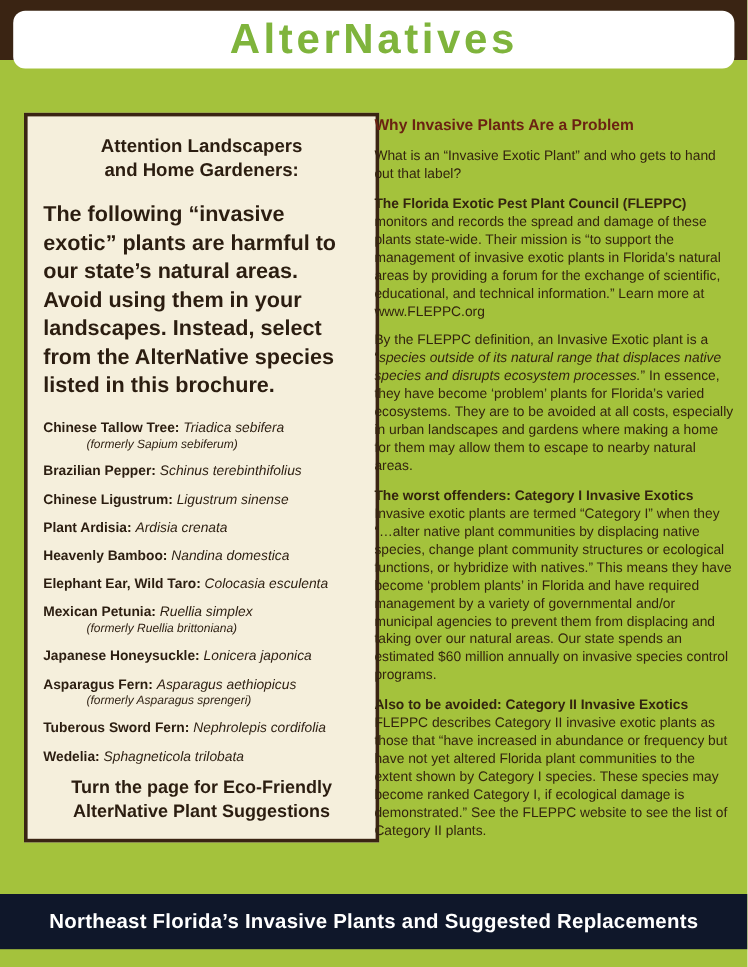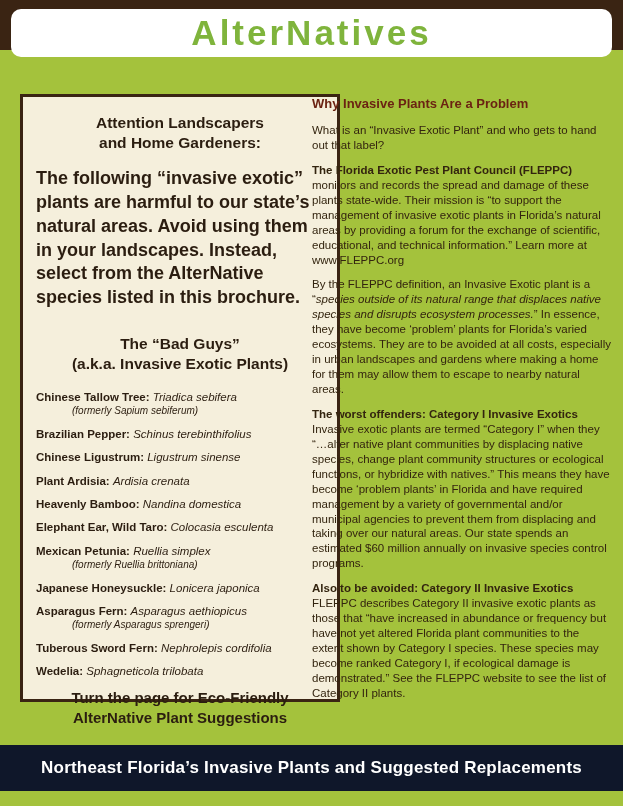--- a/index.html
+++ b/index.html
@@ -40,21 +40,21 @@
   
   .content {
     position: absolute;
     top: 66px; left: 0; right: 0; bottom: 61px;
   }
 
   
   .left-box {
     position: absolute;
     left: 20px; top: 28px;
-    width: 320px; height: 608px;
+    width: 296px; height: 608px;
     background: #F5EFDC;
     border: 3px solid #3A2413;
     padding: 12px 13px 16px 13px;
     display: flex;
     flex-direction: column;
     color: #2B1D10;
   }
   .attn-heading {
     text-align: center;
     font-weight: bold;
@@ -148,22 +148,20 @@
       <h1 class="brochure-title">AlterNatives</h1>
     </div>
   </div>
 
   <div class="content">
 
     <div class="left-box">
       <div class="attn-heading">Attention Landscapers
 and Home Gardeners:</div>
       <div class="intro-text">The following “invasive exotic” plants are harmful to our state’s natural areas. Avoid using them in your landscapes. Instead, select from the AlterNative species listed in this brochure.</div>
-      <div class="badguys-heading">The “Bad Guys”
-(a.k.a. Invasive Exotic Plants)</div>
 
       <div class="plant-list">
         <div class="plant">
           <span class="common">Chinese Tallow Tree:</span>
           <span class="sci">Triadica sebifera</span>
           <div class="formerly">(formerly Sapium sebiferum)</div>
         </div>
         <div class="plant">
           <span class="common">Brazilian Pepper:</span>
           <span class="sci">Schinus terebinthifolius</span>

